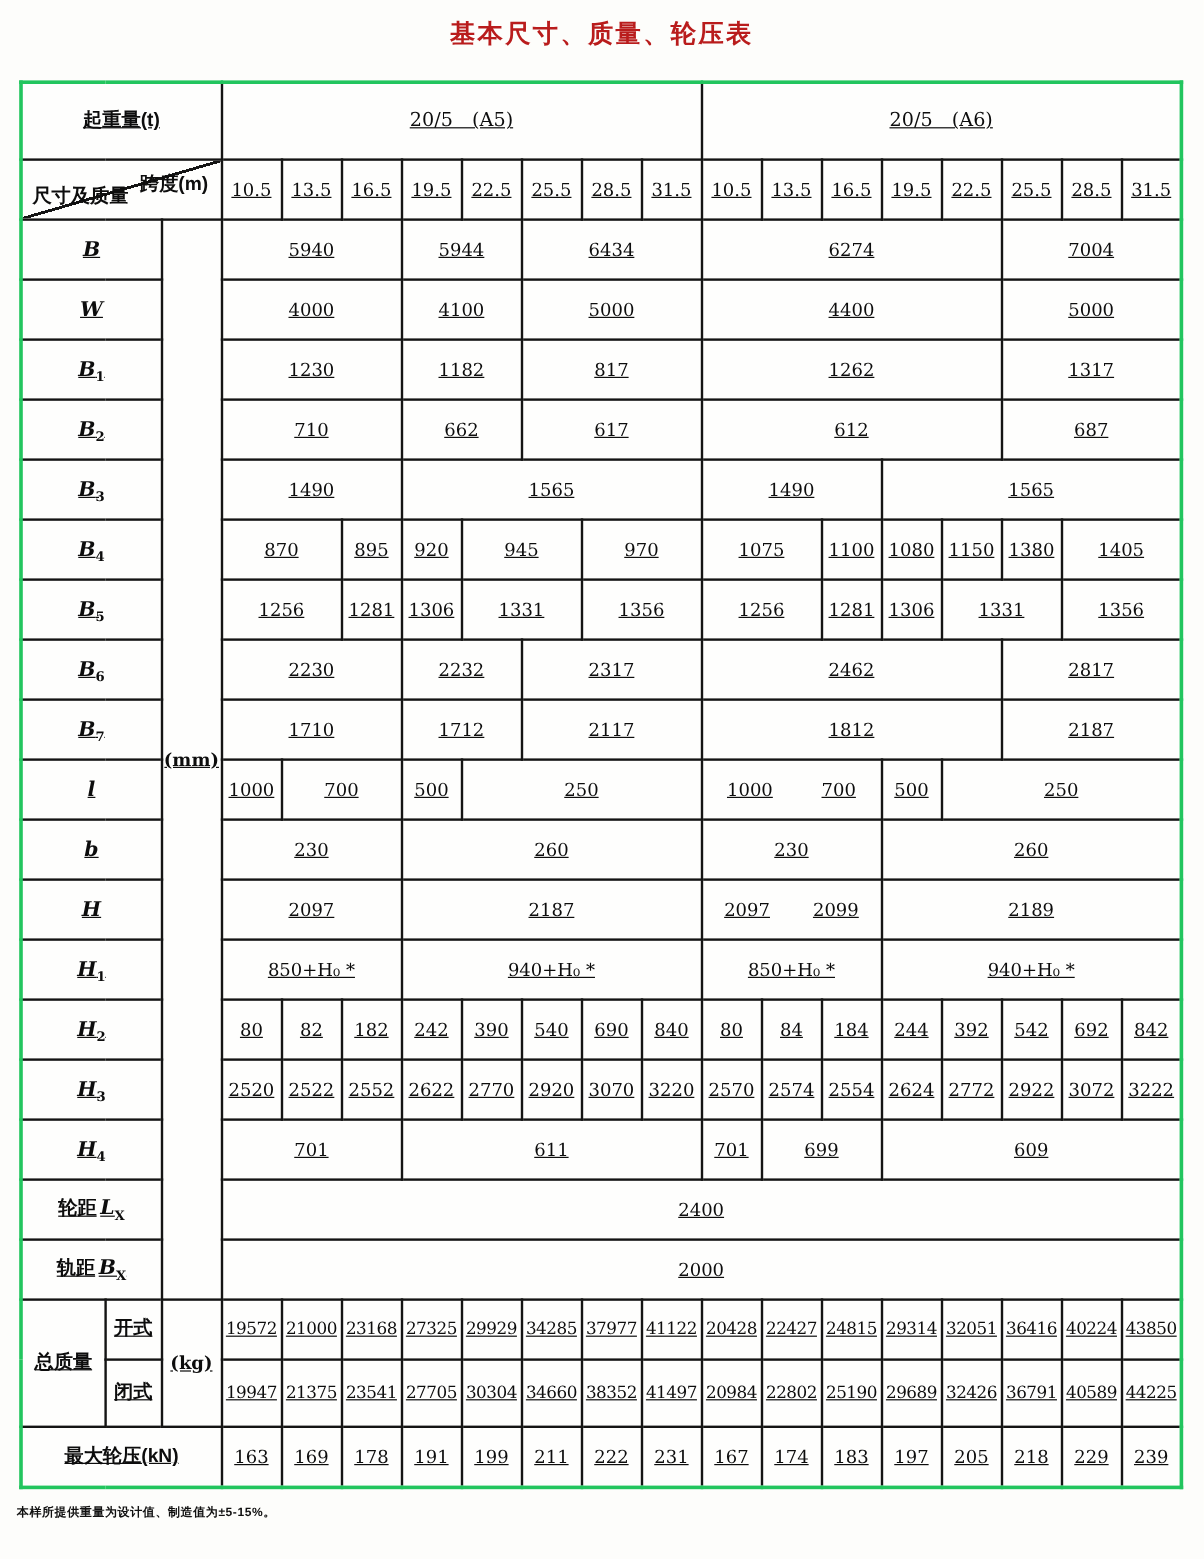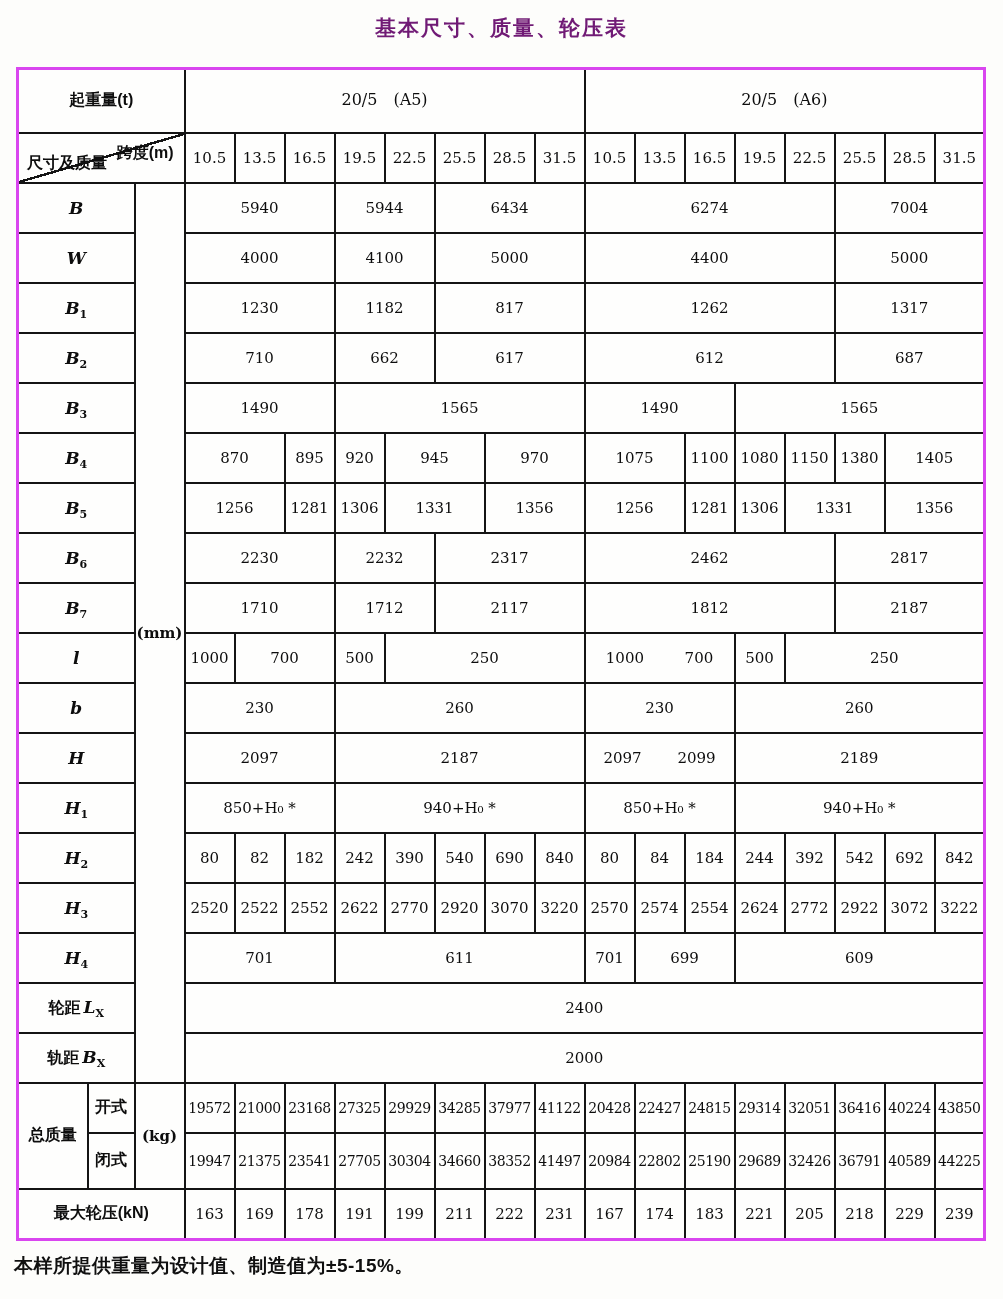--- a/index.html
+++ b/index.html
@@ -9,37 +9,37 @@
     color:#0d0d0d;
     font-family:"Liberation Sans",sans-serif;
     overflow:hidden;
   }
   .page-title{
     margin:14px 0 0 0;
     text-align:center;
     font-size:21px;
     font-weight:800;
     letter-spacing:2px;
-    color:#701a75;
+    color:#b91c1c;
   }
   table.spec{
     table-layout:fixed;
     border-collapse:collapse;
     margin:25px 0 0 16px;
     width:969px;
     background:#fefefd;
   }
   td{
     border:2px solid #141414;
     padding:0;
     text-align:center;
     vertical-align:middle;
     overflow:hidden;
   }
-  table.spec{border:3px solid #d946ef;}
+  table.spec{border:3px solid #22c55e;text-decoration:underline;}
   
   tr.r-cap{height:64px;}
   tr.r-span{height:50px;}
   tr.r-dim{height:50px;}
   tr.r-open{height:50px;}
   tr.r-closed{height:56px;}
   tr.r-wheel{height:51px;}
   .cjk{font-family:"Liberation Sans",sans-serif;font-weight:700;font-size:16px;}
   .num{font-family:"DejaVu Serif","Liberation Serif",serif;font-size:15px;font-weight:500;}
   .num5{font-family:"DejaVu Serif","Liberation Serif",serif;font-size:14px;letter-spacing:-0.4px;font-weight:500;}
@@ -56,21 +56,21 @@
     background:linear-gradient(to bottom right,
       transparent calc(50% - 1.2px), #141414 calc(50% - 1.2px),
       #141414 calc(50% + 1.2px), transparent calc(50% + 1.2px));
   }
   .diag-top{position:absolute;top:9px;right:10px;font-size:16px;font-weight:700;}
   .diag-bottom{position:absolute;bottom:8px;left:8px;font-size:16px;font-weight:700;}
   
   .dual{display:flex;justify-content:space-around;align-items:center;width:100%;height:100%;}
   .footer-note{
     margin:12px 0 0 14px;
-    font-size:19px;
+    font-size:10px;
     font-weight:700;
     color:#101010;
     letter-spacing:0.5px;
   }
 </style>
 </head>
 <body>
 
 <div class="page-title">基本尺寸、质量、轮压表</div>
 
@@ -336,21 +336,21 @@
         <td class="num">169</td>
         <td class="num">178</td>
         <td class="num">191</td>
         <td class="num">199</td>
         <td class="num">211</td>
         <td class="num">222</td>
         <td class="num">231</td>
         <td class="num">167</td>
         <td class="num">174</td>
         <td class="num">183</td>
-        <td class="num">221</td>
+        <td class="num">197</td>
         <td class="num">205</td>
         <td class="num">218</td>
         <td class="num">229</td>
         <td class="num">239</td>
       </tr>
     </tbody>
 </table>
 
 <div class="footer-note">本样所提供重量为设计值、制造值为±5-15%。</div>
 

